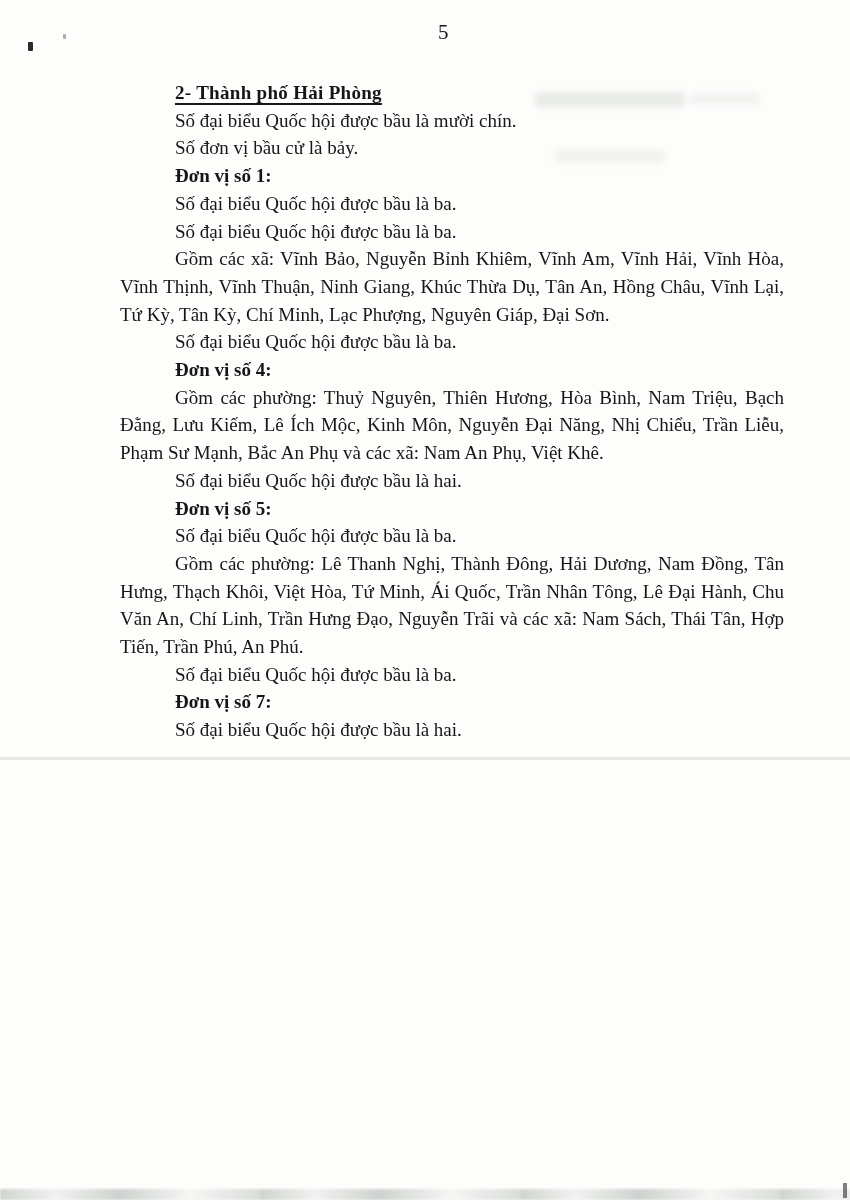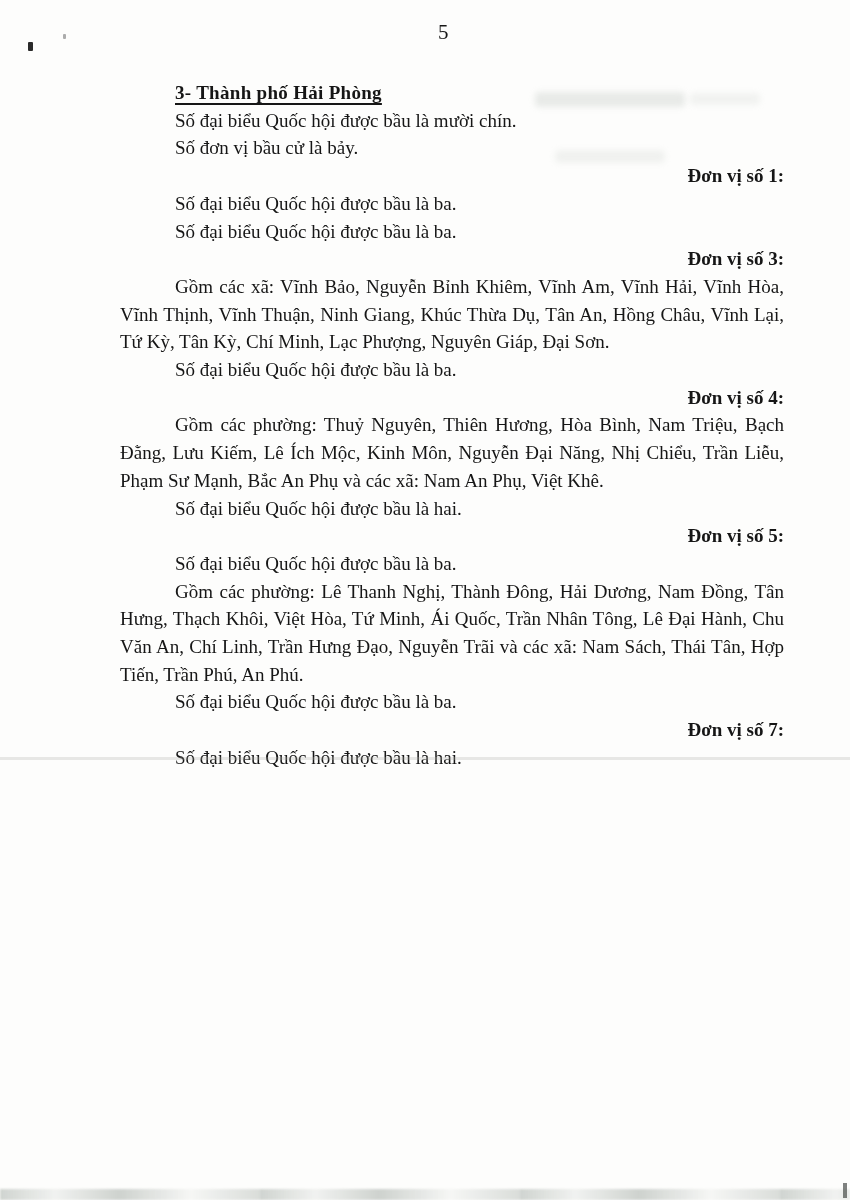--- a/index.html
+++ b/index.html
@@ -37,21 +37,21 @@
     letter-spacing: 0.3px;
   }
   .section-heading .underline {
     text-decoration: underline;
     text-decoration-thickness: 2px;
     text-underline-offset: 4px;
   }
   .unit-heading {
     font-weight: bold;
     text-indent: 55px;
-    text-align: right;
+    text-align: left;
   }
   .unit-body { text-indent: 55px; }
   .plain-line { text-align: left; }
 
   
   .speck-1 {
     position: absolute; left: 28px; top: 42px;
     width: 5px; height: 9px;
     background: #2a2a2a; border-radius: 1px;
   }
@@ -101,31 +101,30 @@
 </style>
 </head>
 <body>
 
 <div class="page">
 
   <div class="page-number">5</div>
 
   <div class="content">
 
-    <p class="section-heading"><span class="underline">3- Thành phố Hải Phòng</span></p>
+    <p class="section-heading"><span class="underline">2- Thành phố Hải Phòng</span></p>
 
     <p class="plain-line indent">Số đại biểu Quốc hội được bầu là mười chín.</p>
     <p class="plain-line indent">Số đơn vị bầu cử là bảy.</p>
 
     <p class="unit-heading">Đơn vị số 1:</p>
     <p class="plain-line indent">Số đại biểu Quốc hội được bầu là ba.</p>
 
     <p class="plain-line indent">Số đại biểu Quốc hội được bầu là ba.</p>
 
-    <p class="unit-heading">Đơn vị số 3:</p>
     <p class="unit-body">Gồm các xã: Vĩnh Bảo, Nguyễn Bỉnh Khiêm, Vĩnh Am, Vĩnh Hải, Vĩnh Hòa, Vĩnh Thịnh, Vĩnh Thuận, Ninh Giang, Khúc Thừa Dụ, Tân An, Hồng Châu, Vĩnh Lại, Tứ Kỳ, Tân Kỳ, Chí Minh, Lạc Phượng, Nguyên Giáp, Đại Sơn.</p>
     <p class="plain-line indent">Số đại biểu Quốc hội được bầu là ba.</p>
 
     <p class="unit-heading">Đơn vị số 4:</p>
     <p class="unit-body">Gồm các phường: Thuỷ Nguyên, Thiên Hương, Hòa Bình, Nam Triệu, Bạch Đằng, Lưu Kiếm, Lê Ích Mộc, Kinh Môn, Nguyễn Đại Năng, Nhị Chiểu, Trần Liễu, Phạm Sư Mạnh, Bắc An Phụ và các xã: Nam An Phụ, Việt Khê.</p>
     <p class="plain-line indent">Số đại biểu Quốc hội được bầu là hai.</p>
 
     <p class="unit-heading">Đơn vị số 5:</p>
     <p class="plain-line indent">Số đại biểu Quốc hội được bầu là ba.</p>
 

